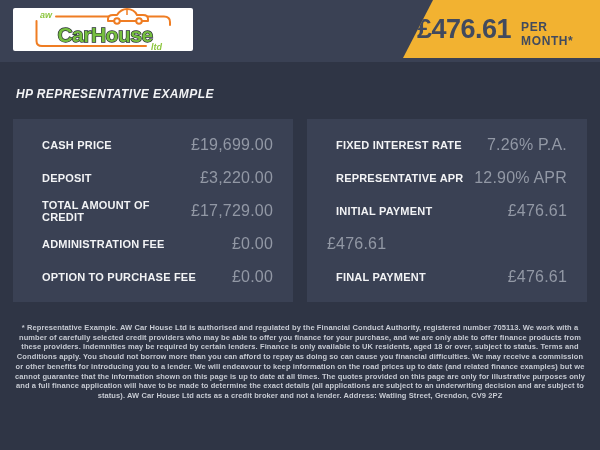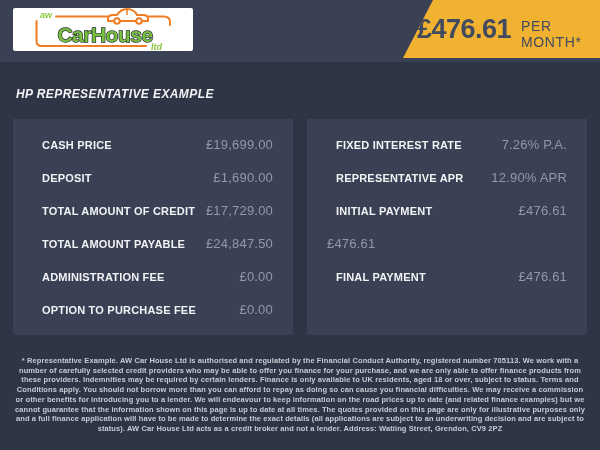--- a/index.html
+++ b/index.html
@@ -21,21 +21,21 @@
     position:absolute;right:0;top:0;width:197px;height:58px;
     background:#f2b231;
     clip-path:polygon(30px 0,100% 0,100% 100%,0 100%);
     display:flex;align-items:center;justify-content:center;
   }
   .price-amount{
     font-size:27px;font-weight:bold;color:#414a5e;letter-spacing:-0.5px;
     padding-left:14px;
   }
   .price-period{
-    font-size:14px;font-weight:normal;color:#414a5e;letter-spacing:0.6px;
+    font-size:12px;font-weight:bold;color:#414a5e;letter-spacing:0.6px;
     margin-left:10px;padding-top:9px;
   }
   
   .page-title{
     margin:25px 0 0 16px;
     font-size:12px;font-weight:bold;color:#f2f3f5;letter-spacing:0.4px;font-style:italic;
   }
   
   .panels{
     display:flex;gap:14px;margin:18px 13px 0 13px;
@@ -43,21 +43,21 @@
   .panel{
     flex:1;background:#3a4154;padding:9px 20px;
   }
   .frow{
     height:33px;display:flex;align-items:center;justify-content:space-between;
   }
   .flabel{
     font-size:11px;font-weight:bold;color:#f2f3f5;letter-spacing:0.2px;margin-left:9px;
   }
   .fvalue{
-    font-size:13px;color:#9298a5;letter-spacing:0.2px;
+    font-size:16px;color:#9298a5;letter-spacing:0.2px;
   }
   
   .disclaimer{
     margin:21px 13px 0 13px;
     font-size:7.5px;line-height:9.7px;font-weight:bold;
     color:#c6cad2;letter-spacing:0.1px;text-align:center;
   }
 </style>
 </head>
 <body>
@@ -98,29 +98,25 @@
 
 <div class="panels">
 
   <div class="panel">
     <div class="frow">
       <span class="flabel">CASH PRICE</span>
       <span class="fvalue">£19,699.00</span>
     </div>
     <div class="frow">
       <span class="flabel">DEPOSIT</span>
-      <span class="fvalue">£1,690.00</span>
+      <span class="fvalue">£3,220.00</span>
     </div>
     <div class="frow">
       <span class="flabel">TOTAL AMOUNT OF CREDIT</span>
       <span class="fvalue">£17,729.00</span>
-    </div>
-    <div class="frow">
-      <span class="flabel">TOTAL AMOUNT PAYABLE</span>
-      <span class="fvalue">£24,847.50</span>
     </div>
     <div class="frow">
       <span class="flabel">ADMINISTRATION FEE</span>
       <span class="fvalue">£0.00</span>
     </div>
     <div class="frow">
       <span class="flabel">OPTION TO PURCHASE FEE</span>
       <span class="fvalue">£0.00</span>
     </div>
   </div>

